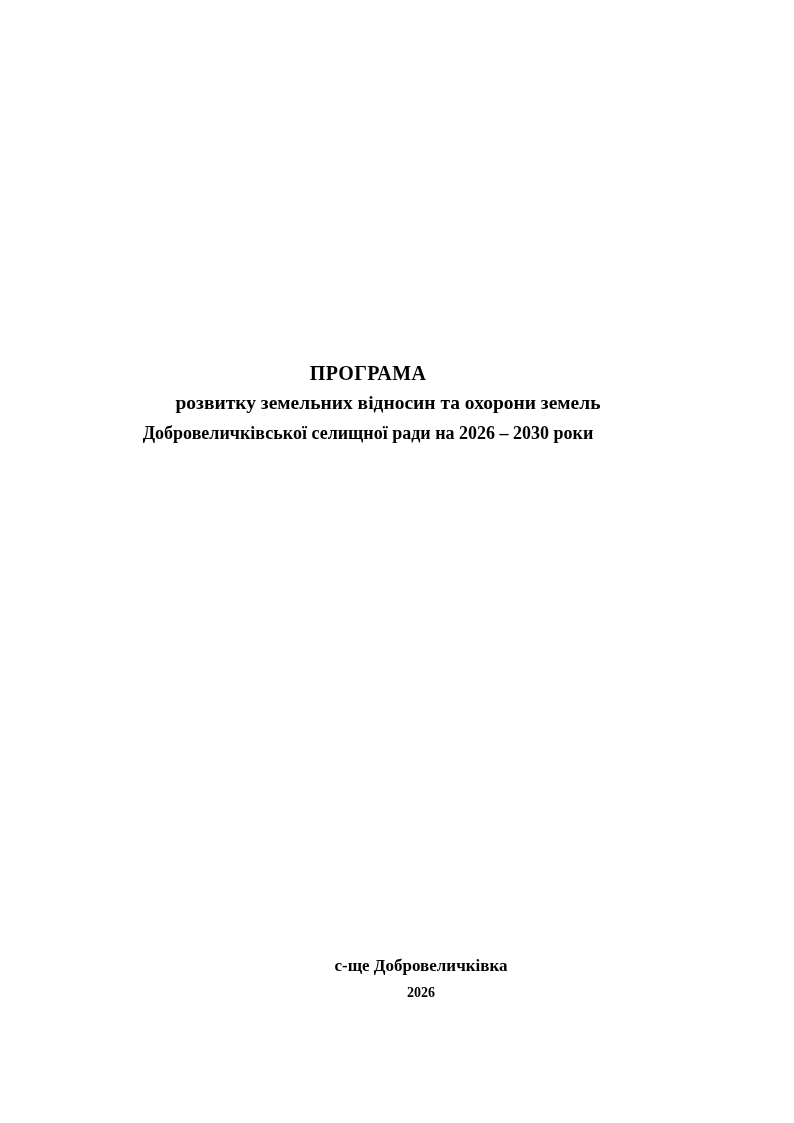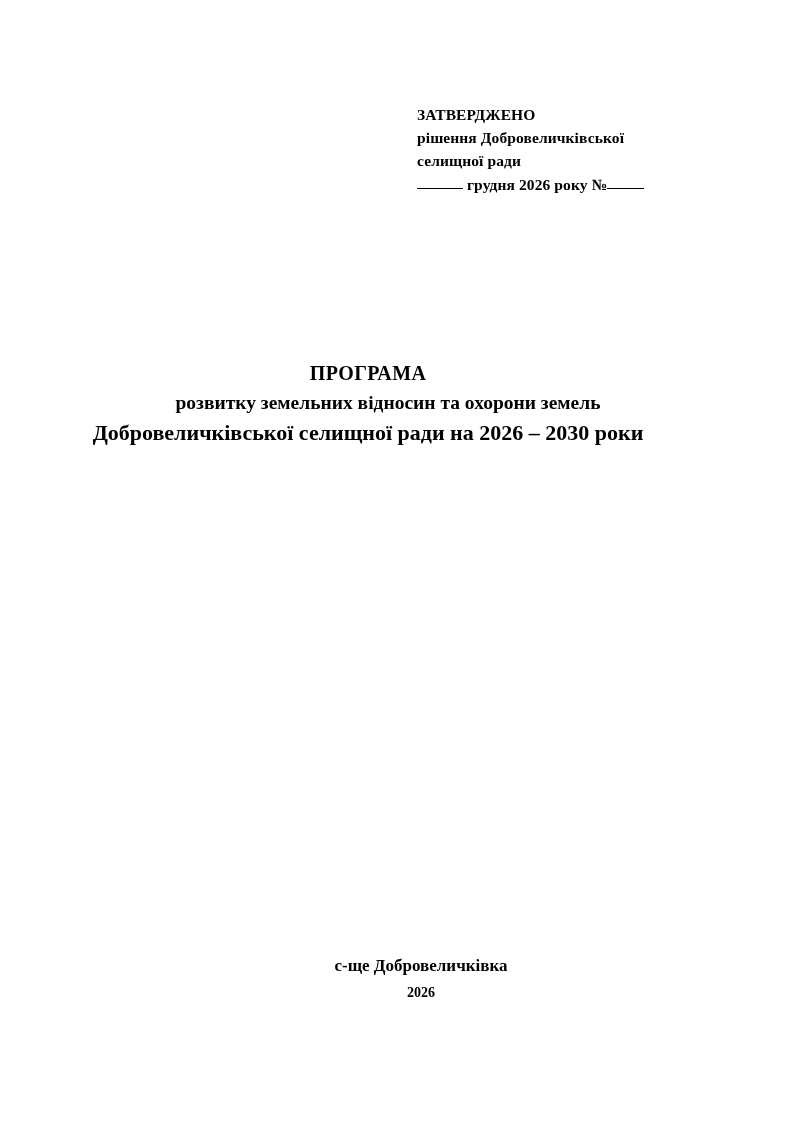--- a/index.html
+++ b/index.html
@@ -62,21 +62,21 @@
     letter-spacing: 0.4px;
     line-height: 26px;
   }
   .title-line2 {
     font-size: 19.5px;
     line-height: 30px;
     margin-top: 2px;
     margin-left: 40px;
   }
   .title-line3 {
-    font-size: 22px;
+    font-size: 18px;
     line-height: 30px;
   }
 
   
   .footer-block {
     position: absolute;
     left: 0;
     top: 952px;
     width: 794px;
     text-align: center;
@@ -87,26 +87,20 @@
   }
   .footer-year {
     font-size: 14px;
   }
 </style>
 </head>
 <body>
 
 <div class="page">
 
-  <div class="approval-block">
-    <div>ЗАТВЕРДЖЕНО</div>
-    <div>рішення Добровеличківської</div>
-    <div>селищної ради</div>
-    <div class="approval-date"><span class="blank"></span> <span>грудня 2026 року №</span><span class="blank-short"></span></div>
-  </div>
 
   <div class="title-block">
     <div class="title-main">ПРОГРАМА</div>
     <div class="title-line2">розвитку земельних відносин та охорони земель</div>
     <div class="title-line3">Добровеличківської селищної ради на 2026 – 2030 роки</div>
   </div>
 
   <div class="footer-block">
     <div>с-ще Добровеличківка</div>
     <div class="footer-year">2026</div>

